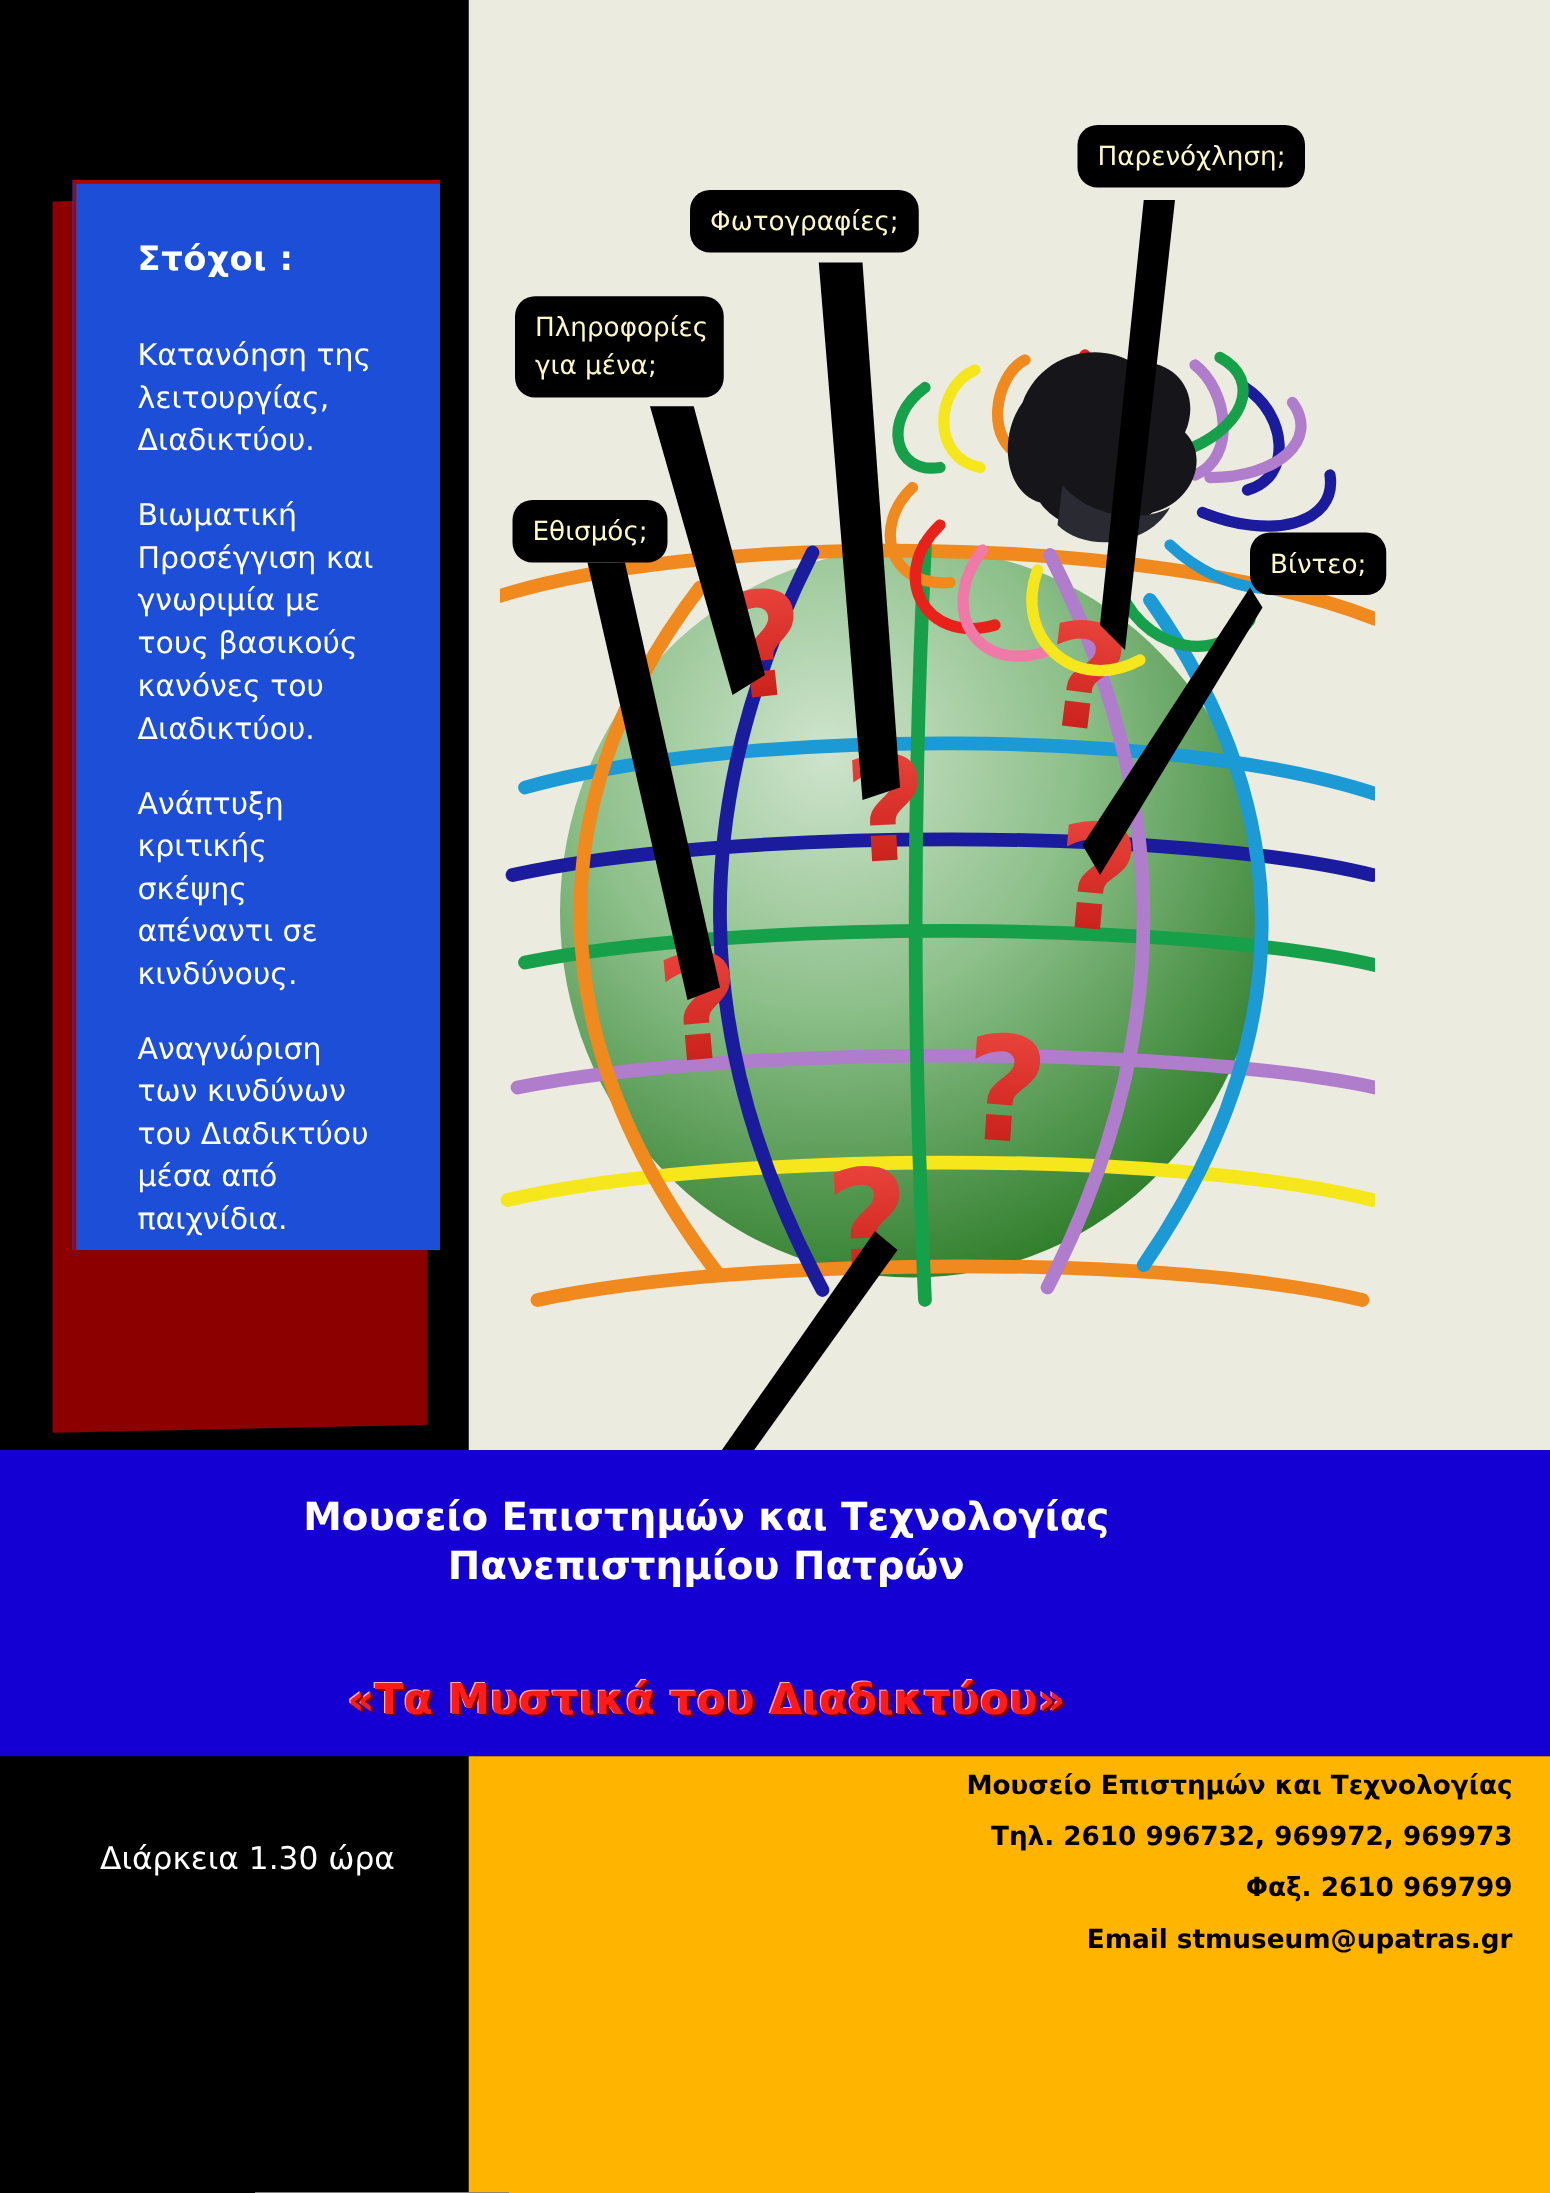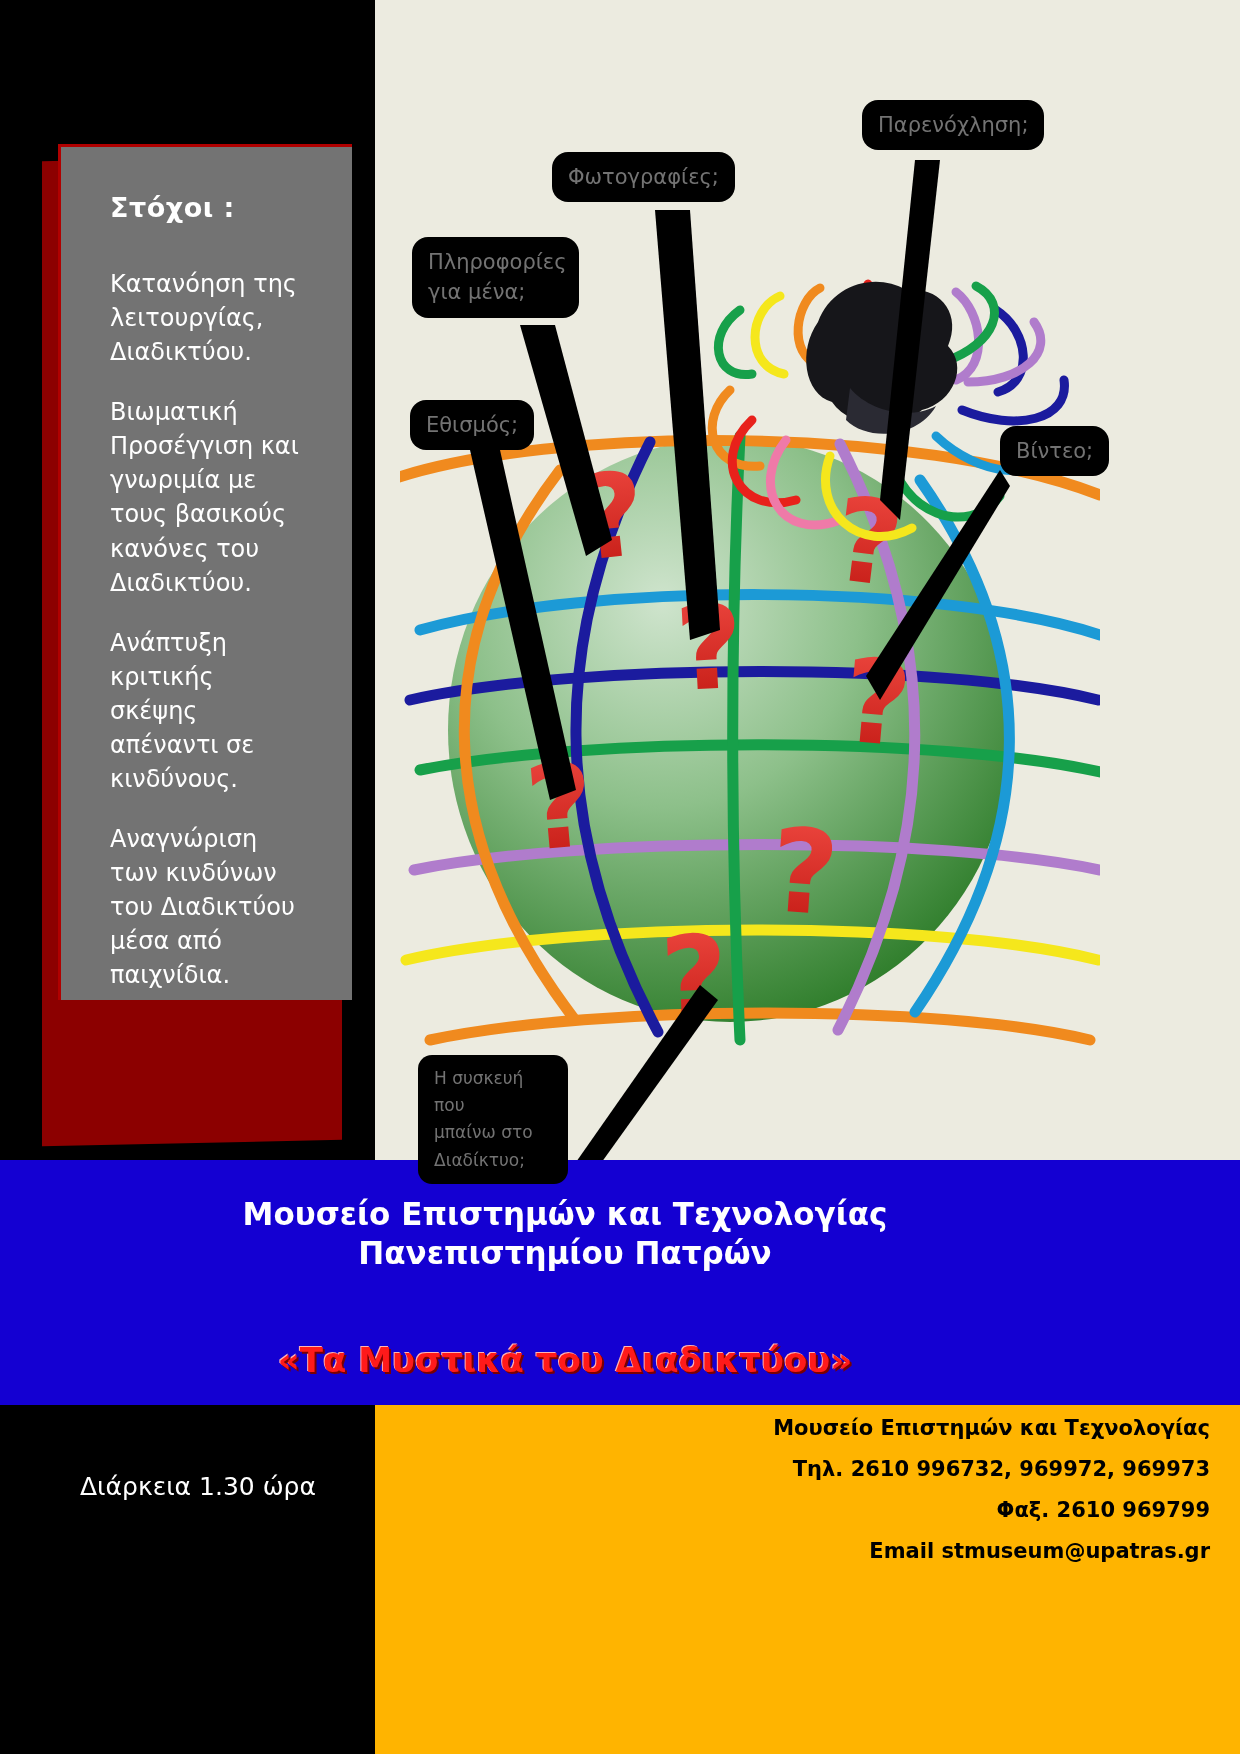--- a/index.html
+++ b/index.html
@@ -10,33 +10,33 @@
   .bg-black{position:absolute;left:0;top:0;width:1240px;height:1160px;background:#000;}
   .bg-cream{position:absolute;left:375px;top:0;width:865px;height:1160px;background:#ecebe0;}
   .bg-blue{position:absolute;left:0;top:1160px;width:1240px;height:245px;background:#1400d2;}
   .bg-black-bottom{position:absolute;left:0;top:1405px;width:1240px;height:349px;background:#000;}
   .bg-orange{position:absolute;left:375px;top:1405px;width:865px;height:349px;background:#ffb400;}
 
   
   .red-shadow{position:absolute;left:42px;top:158px;width:300px;height:985px;
     background:#8c0000;transform:skewY(-1.2deg);}
   .red-card{position:absolute;left:58px;top:144px;width:294px;height:856px;
-    background:#737373;box-shadow:3px 3px 0 #b00000 inset;}
+    background:#1d4ed8;box-shadow:3px 3px 0 #b00000 inset;}
   .red-card .inner{padding:48px 28px 0 52px;color:#fff;}
   .obj-title{font-size:27px;font-weight:bold;letter-spacing:.5px;margin:0 0 44px 0;}
   .obj-p{font-size:24px;line-height:1.42;margin:0 16px 26px 0;}
 
   
   .globe-wrap{position:absolute;left:400px;top:400px;width:700px;height:680px;}
 
   
   .hair-wrap{position:absolute;left:700px;top:270px;width:380px;height:340px;}
 
   
-  .bubble{position:absolute;background:#000;color:#737373;border-radius:16px;
+  .bubble{position:absolute;background:#000;color:#fef9c3;border-radius:16px;
     padding:10px 16px;font-size:21px;line-height:1.45;white-space:pre-line;z-index:6;}
   .bub-small{font-size:17px;line-height:1.6;border-radius:14px;}
 
   
   .mus-title{position:absolute;left:0;top:1195px;width:1130px;text-align:center;
     color:#fff;font-size:31px;font-weight:bold;line-height:1.25;}
   .mus-sub{position:absolute;left:0;top:1290px;width:1130px;text-align:center;
     color:#fff;font-size:21px;}
   .mus-prog{position:absolute;left:0;top:1340px;width:1130px;text-align:center;
     font-size:34px;font-weight:bold;color:#ff1a1a;
@@ -141,23 +141,20 @@
 
   <div class="bubble" style="left:552px;top:152px;">Φωτογραφίες;</div>
 
   <div class="bubble" style="left:412px;top:237px;width:135px;">Πληροφορίες
 για μένα;</div>
 
   <div class="bubble" style="left:410px;top:400px;">Εθισμός;</div>
 
   <div class="bubble" style="left:1000px;top:426px;">Βίντεο;</div>
 
-  <div class="bubble bub-small" style="left:418px;top:1055px;width:118px;">Η συσκευή που
-μπαίνω  στο
-Διαδίκτυο;</div>
 
   <div class="red-shadow"></div>
   <div class="red-card">
     <div class="inner">
       <div class="obj-title">Στόχοι :</div>
       <p class="obj-p">Κατανόηση της λειτουργίας, Διαδικτύου.</p>
       <p class="obj-p">Βιωματική Προσέγγιση και γνωριμία με τους βασικούς κανόνες του Διαδικτύου.</p>
       <p class="obj-p">Ανάπτυξη κριτικής σκέψης απέναντι σε κινδύνους.</p>
       <p class="obj-p">Αναγνώριση των  κινδύνων του Διαδικτύου μέσα από παιχνίδια.</p>
     </div>

